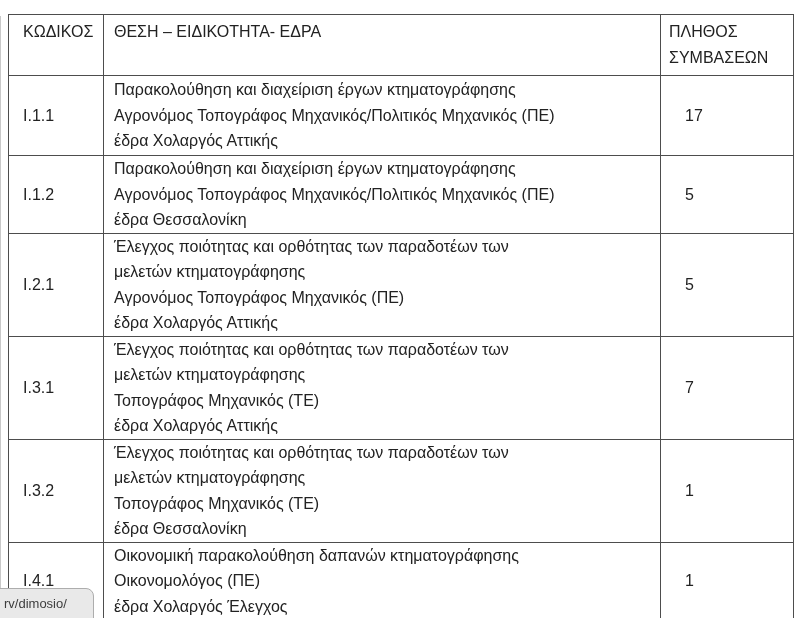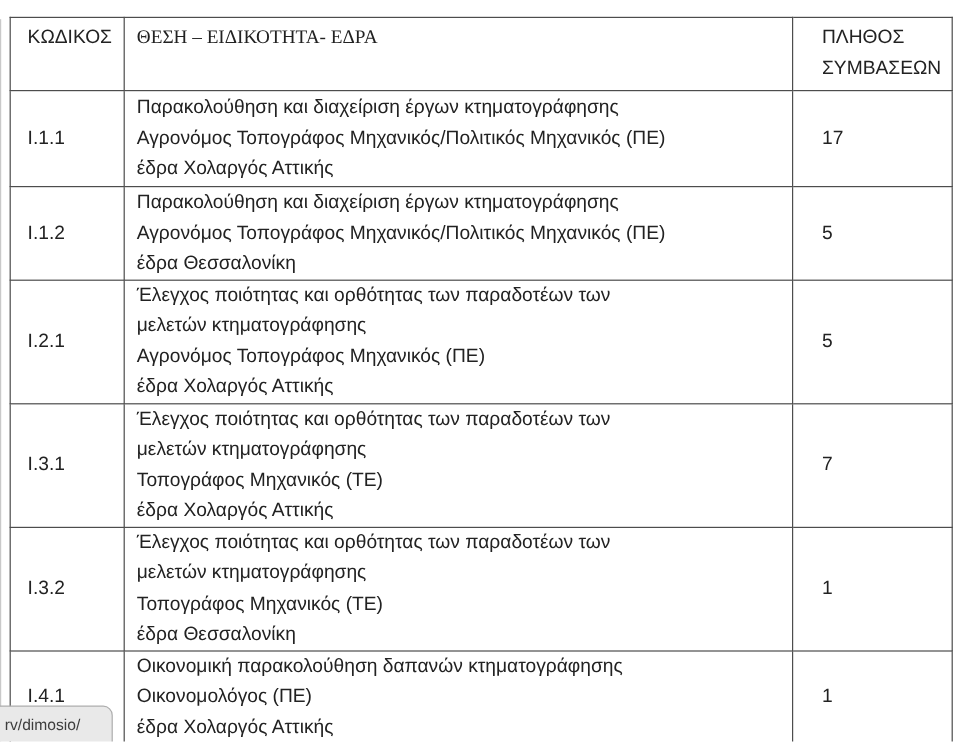--- a/index.html
+++ b/index.html
@@ -49,22 +49,22 @@
   }
   thead tr{height:61px;}
   tbody tr:nth-child(1){height:80px;}
   tbody tr:nth-child(2){height:77px;}
   tbody tr:nth-child(3){height:102px;}
   tbody tr:nth-child(4){height:103px;}
   tbody tr:nth-child(5){height:102px;}
   tbody tr:nth-child(6){height:74px;}
   th{vertical-align:top;padding-top:4px;}
   th.code{padding-left:14px;white-space:nowrap;}
-  th.desc{padding-left:10px;font-family:Liberation Serif, serif;}
-  th.cnt{padding-left:24px;}
+  th.desc{padding-left:10px;}
+  th.cnt{padding-left:8px;}
   td.code{vertical-align:middle;padding-left:14px;margin-left:32px;}
   td.desc{vertical-align:middle;padding-left:10px;white-space:pre-line;}
   td.cnt{vertical-align:middle;padding-left:24px;}
   .statusbar{
     position:absolute;
     left:-8px; top:588px;
     width:102px; height:34px;
     background:var(--status-bg);
     border:1px solid var(--status-border);
     border-top-right-radius:8px;
@@ -130,21 +130,21 @@
       <td class="desc">Έλεγχος ποιότητας και ορθότητας των παραδοτέων των
 μελετών κτηματογράφησης
 Τοπογράφος Μηχανικός (ΤΕ)
 έδρα Θεσσαλονίκη</td>
       <td class="cnt">1</td>
     </tr>
     <tr>
       <td class="code">I.4.1</td>
       <td class="desc">Οικονομική παρακολούθηση δαπανών κτηματογράφησης
 Οικονομολόγος (ΠΕ)
-έδρα Χολαργός Αττικής</td>
+έδρα Χολαργός Έλεγχος</td>
       <td class="cnt">1</td>
     </tr>
   </tbody>
 </table>
 
 <div class="statusbar">
   <span>rv/dimosio/</span>
 </div>
 
 </body></html>

